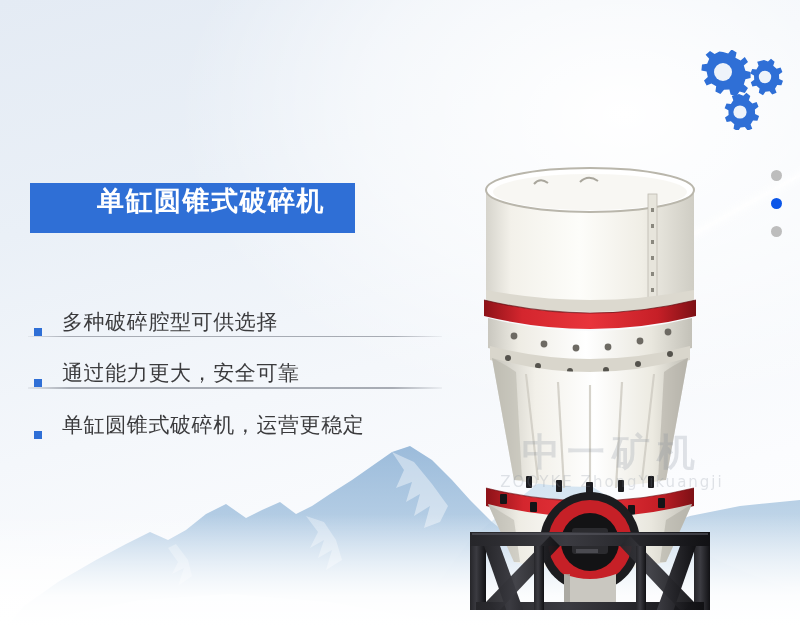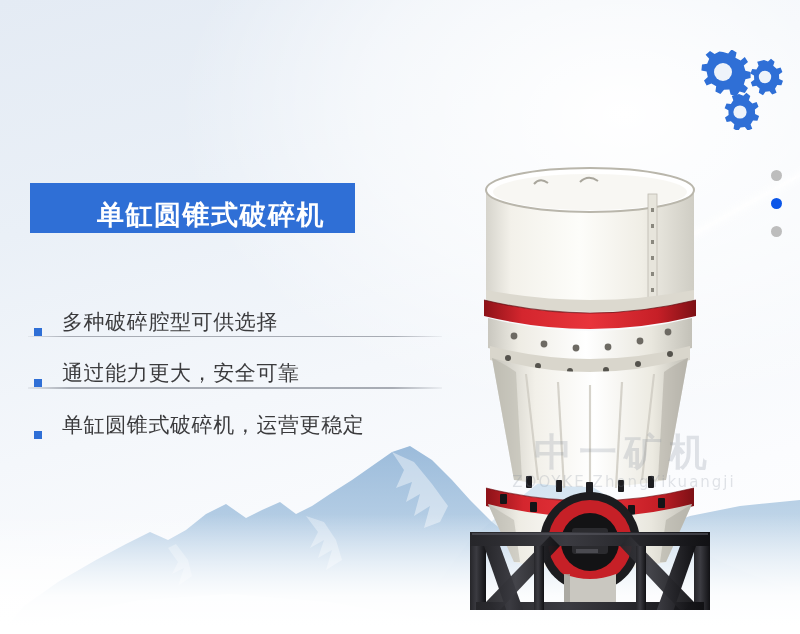--- a/index.html
+++ b/index.html
@@ -49,21 +49,21 @@
     letter-spacing:1px;
     white-space:nowrap;
     text-shadow:0 1px 0 rgba(255,255,255,.6);
   }
 
   
   .title-tag {
     position:absolute; left:30px; top:183px;
     width:325px; height:50px;
     background:#2f6fd6;
-    display:flex; align-items:flex-end; justify-content:center;padding-left:37px;
+    display:flex; align-items:flex-start; justify-content:center;padding-left:37px;
   }
   .title-tag span {
     color:#ffffff;
     font-size:27px;
     font-weight:bold;
     letter-spacing:1.5px;
     white-space:nowrap;
   }
 
   
@@ -104,21 +104,21 @@
     background:linear-gradient(to top, #ffffff 6%, rgba(255,255,255,.92) 32%, rgba(255,255,255,.55) 62%, rgba(255,255,255,0) 100%);
     pointer-events:none;
   }
 
   
   .machine { position:absolute; left:430px; top:150px; width:340px; height:460px; }
   .machine svg { display:block; width:100%; height:100%; }
 
   
   .watermark {
-    position:absolute; left:464px; top:432px;
+    position:absolute; left:452px; top:432px;
     width:320px; text-align:center;
     pointer-events:none;
     opacity:.22;
   }
   .watermark .wm-cn {
     font-size:38px; font-weight:bold; color:#7d8796; letter-spacing:7px;
     line-height:40px;
   }
   .watermark .wm-en {
     font-size:15px; color:#7d8796; letter-spacing:2px; line-height:20px;

